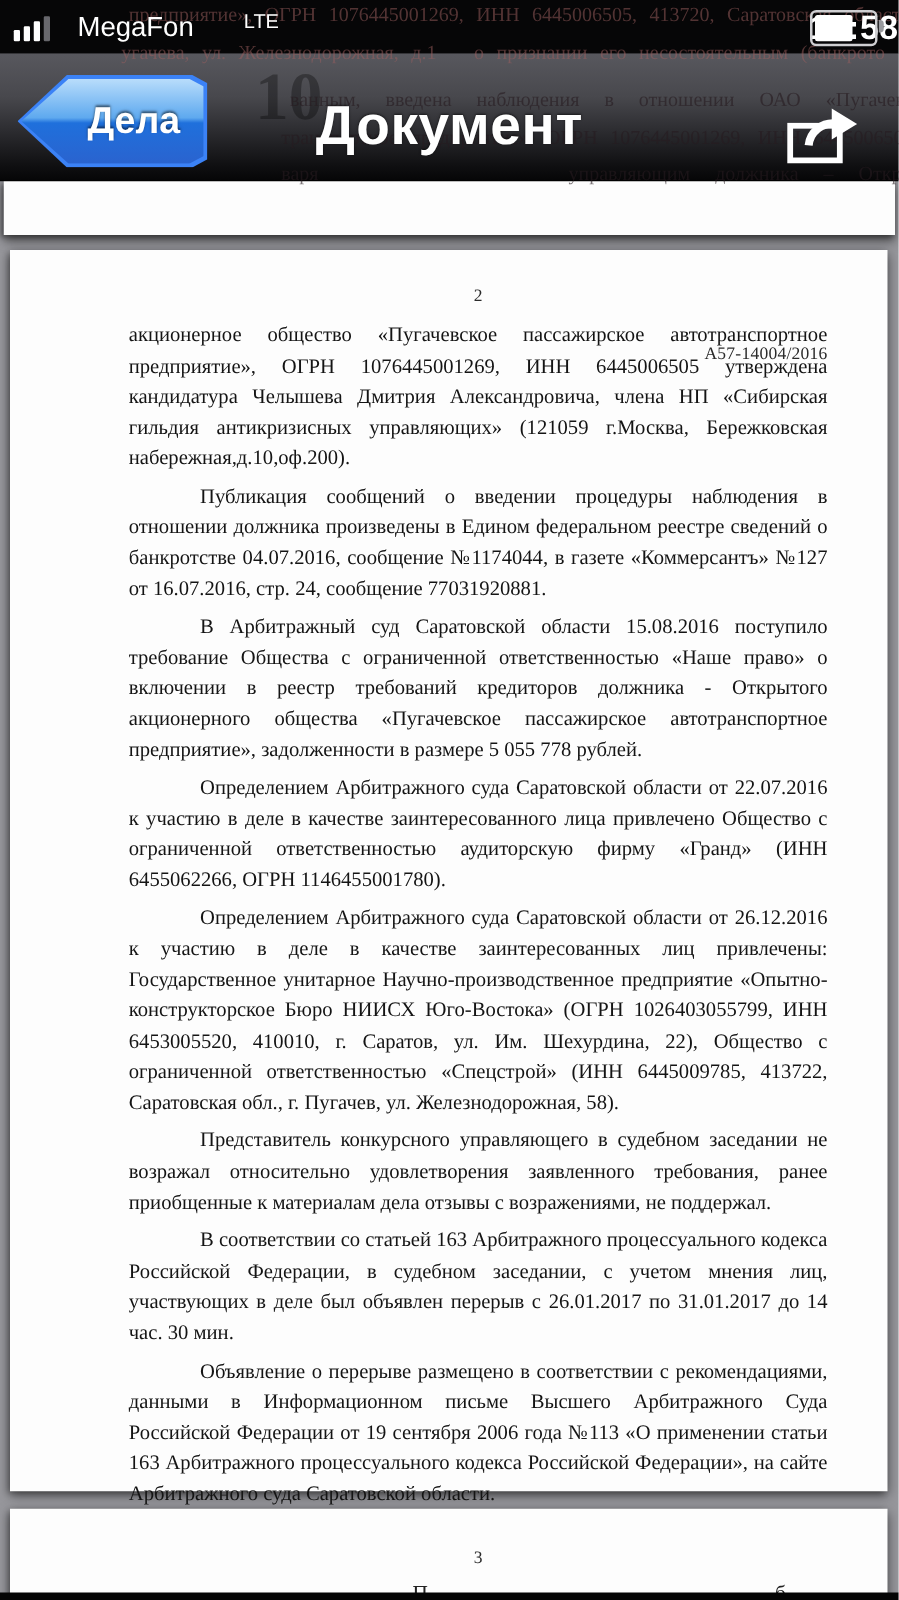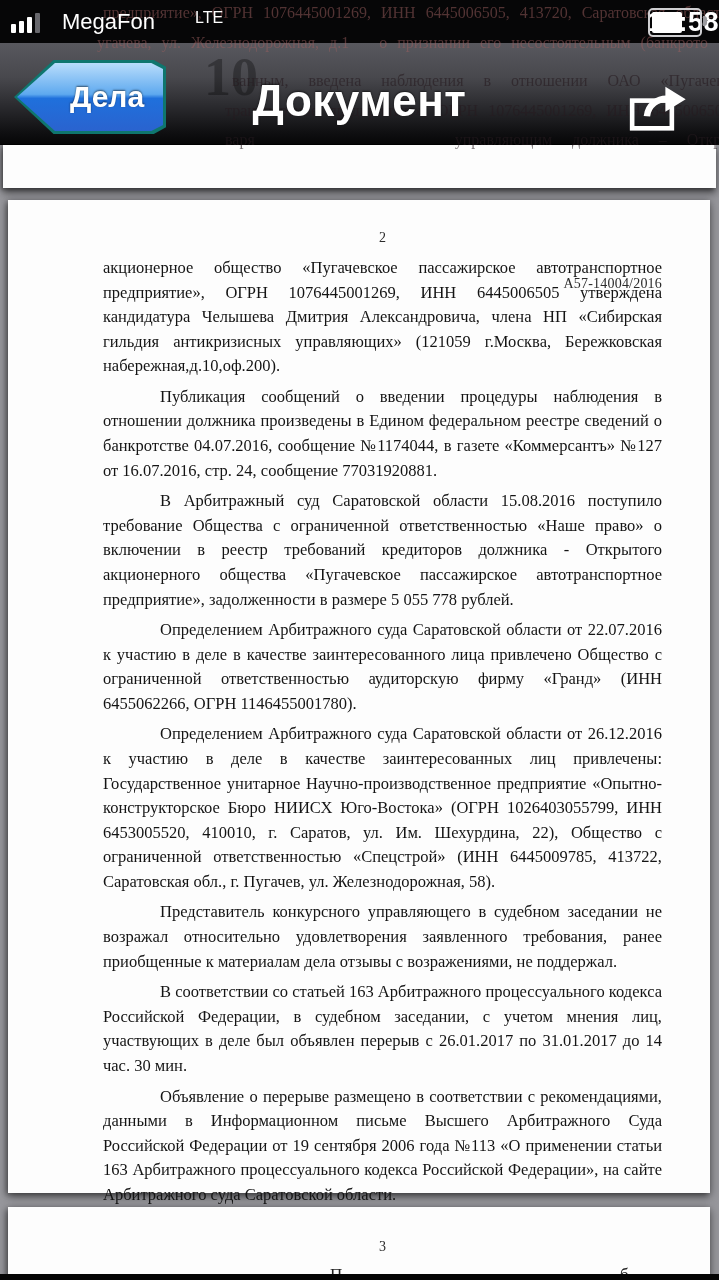--- a/index.html
+++ b/index.html
@@ -56,21 +56,21 @@
   .clock{position:absolute;left:0;right:0;top:7px;text-align:right;color:#fff;
     font-size:27px;font-weight:600;letter-spacing:.5px;}
   .battery{position:absolute;right:17px;top:8px;width:50px;height:25px;
     border:2px solid #cfcfd2;border-radius:5px;}
   .battery .fill{position:absolute;left:2px;top:2px;bottom:2px;width:60%;background:#fff;border-radius:2px;}
   .battery .nub{position:absolute;right:-7px;top:6px;width:4px;height:10px;background:#9a9a9e;
     border-radius:0 3px 3px 0;}
 
   
   .back-btn{position:absolute;left:14px;top:60px;width:152px;height:74px;
-    background:#0f766e;
+    background:#3b82f6;
     clip-path:polygon(0 50%,26% 0,92% 0,100% 9%,100% 91%,92% 100%,26% 100%);
     cursor:pointer;}
   .back-btn .inner{position:absolute;left:3px;top:3px;width:146px;height:68px;
     background:linear-gradient(180deg,#b9ddfb 0%,#5ea9ef 46%,#1f70dc 52%,#2a63cf 100%);
     clip-path:polygon(0 50%,26% 0,92% 0,100% 9%,100% 91%,92% 100%,26% 100%);}
   .back-btn .lbl{position:absolute;left:34px;right:0;top:0;bottom:0;display:flex;
     align-items:center;justify-content:center;color:#fff;font-size:30px;font-weight:bold;
     text-shadow:0 -1px 2px rgba(0,0,0,.55);}
   .nav-title{position:absolute;left:0;right:0;top:76px;text-align:center;color:#fff;
     font-size:44px;font-weight:bold;letter-spacing:.5px;text-shadow:0 -1px 2px rgba(0,0,0,.6);}

